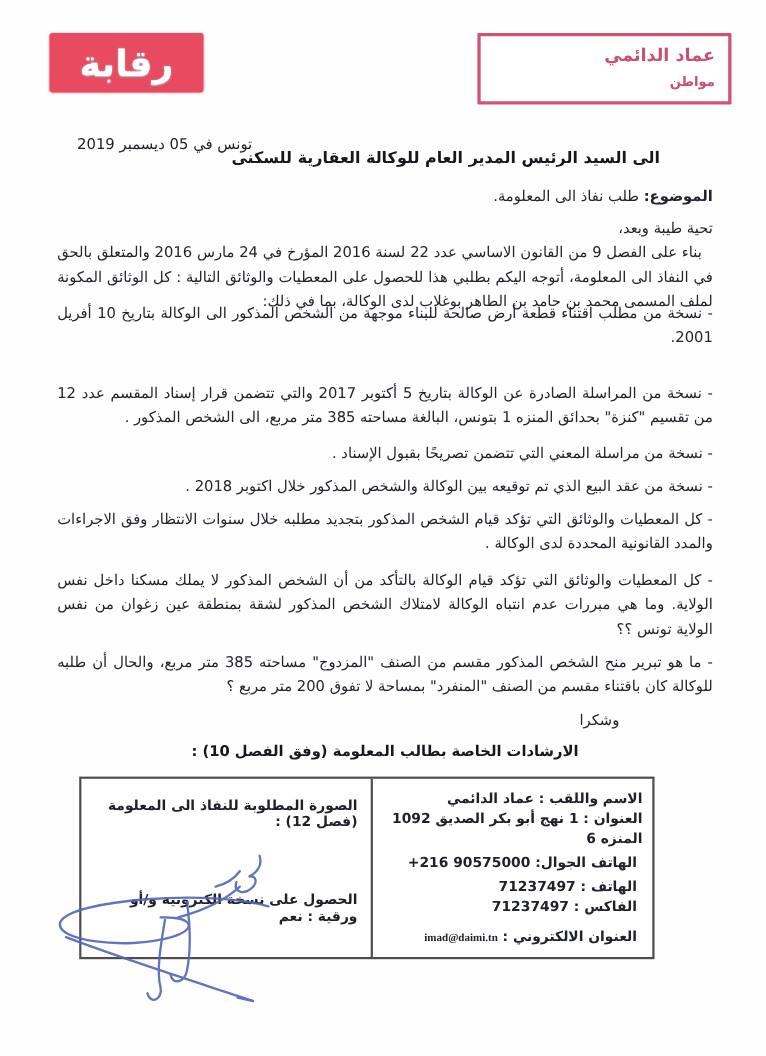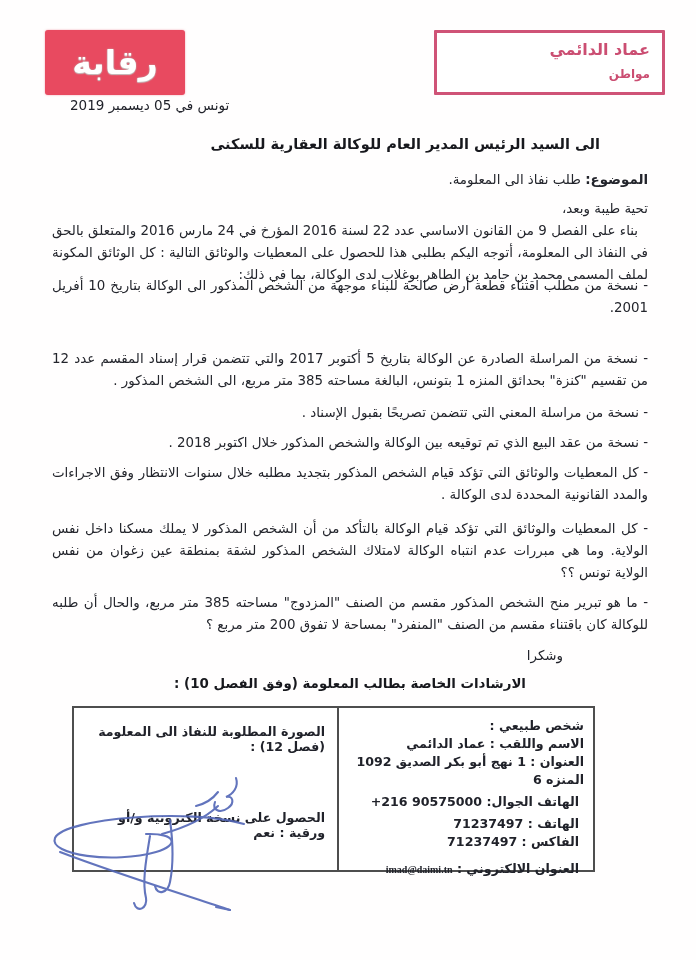--- a/index.html
+++ b/index.html
@@ -7,40 +7,40 @@
   body { font-family:"DejaVu Sans", sans-serif; }
   .page {
     position:relative; width:696px; height:960px; margin:0 auto;
     background:#fffefe; overflow:hidden; direction:rtl;
     color:#20222a;
   }
   .abs { position:absolute; }
 
   
   .stamp-oversight {
-    left:45px; top:30px; width:140px; height:65px;
+    left:45px; top:30px; width:140px; height:54px;
     background:#e84a60; border-radius:3px;
     display:flex; align-items:center; justify-content:center;
     box-shadow:0 0 2px rgba(232,74,96,.55);
   }
   .stamp-oversight span {
     color:#ffffff; font-size:33px; font-weight:bold; letter-spacing:1px;
     text-shadow:0 0 2px #b9b4b4, 0 1px 1px #c9c4c4;
   }
 
   
   .stamp-citizen {
     left:auto; right:31px; top:30px; width:231px; height:65px;
     border:3px solid #cf5377; background:#fff;
     padding:7px 12px 6px 10px; border-radius:1px;
   }
   .stamp-citizen .name { color:#cb4e72; font-weight:bold; font-size:16px; line-height:20px; }
   .stamp-citizen .role { color:#cb4e72; font-weight:bold; font-size:12px; margin-top:7px; }
 
-  .date-line { left:70px; top:97px; font-size:13.5px; direction:rtl; }
+  .date-line { left:70px; top:123px; font-size:13.5px; direction:rtl; }
 
   .doc-title {
     right:96px; top:136px; font-size:14.5px; font-weight:bold; color:#17181d;
     text-align:right;
   }
 
   .body-block { left:52px; right:48px; font-size:13.4px; line-height:22px;
     text-align:justify; text-align-last:right; color:#23252c; }
 
   .subject { top:169px; }
@@ -116,21 +116,20 @@
   <div class="abs body-block req-5">- كل المعطيات والوثائق التي تؤكد قيام الشخص المذكور بتجديد مطلبه خلال سنوات الانتظار وفق الاجراءات والمدد القانونية المحددة لدى الوكالة .</div>
   <div class="abs body-block req-6">- كل المعطيات والوثائق التي تؤكد قيام الوكالة بالتأكد من أن الشخص المذكور لا يملك مسكنا داخل نفس الولاية. وما هي مبررات عدم انتباه الوكالة لامتلاك الشخص المذكور لشقة بمنطقة عين زغوان من نفس الولاية تونس ؟؟</div>
   <div class="abs body-block req-7">- ما هو تبرير منح الشخص المذكور مقسم من الصنف "المزدوج" مساحته 385 متر مربع، والحال أن طلبه للوكالة كان باقتناء مقسم من الصنف "المنفرد" بمساحة لا تفوق 200 متر مربع ؟</div>
 
   <div class="abs thanks">وشكرا</div>
 
   <div class="abs guidance-heading">الارشادات الخاصة بطالب المعلومة (وفق الفصل 10) :</div>
 
   <div class="abs info-table">
     <div class="cell cell-person">
-      <div class="row">شخص طبيعي :</div>
       <div class="row">الاسم واللقب  : عماد الدائمي</div>
       <div class="row">العنوان : 1 نهج أبو بكر الصديق 1092 المنزه 6</div>
       <div class="row pad gap-s">
         <span>الهاتف الجوال: </span><span class="val-ltr">+216 90575000</span>
       </div>
       <div class="row pad gap-s">
         <span>الهاتف : </span><span class="val-ltr">71237497</span>
       </div>
       <div class="row pad">
         <span>الفاكس : </span><span class="val-ltr">71237497</span>

